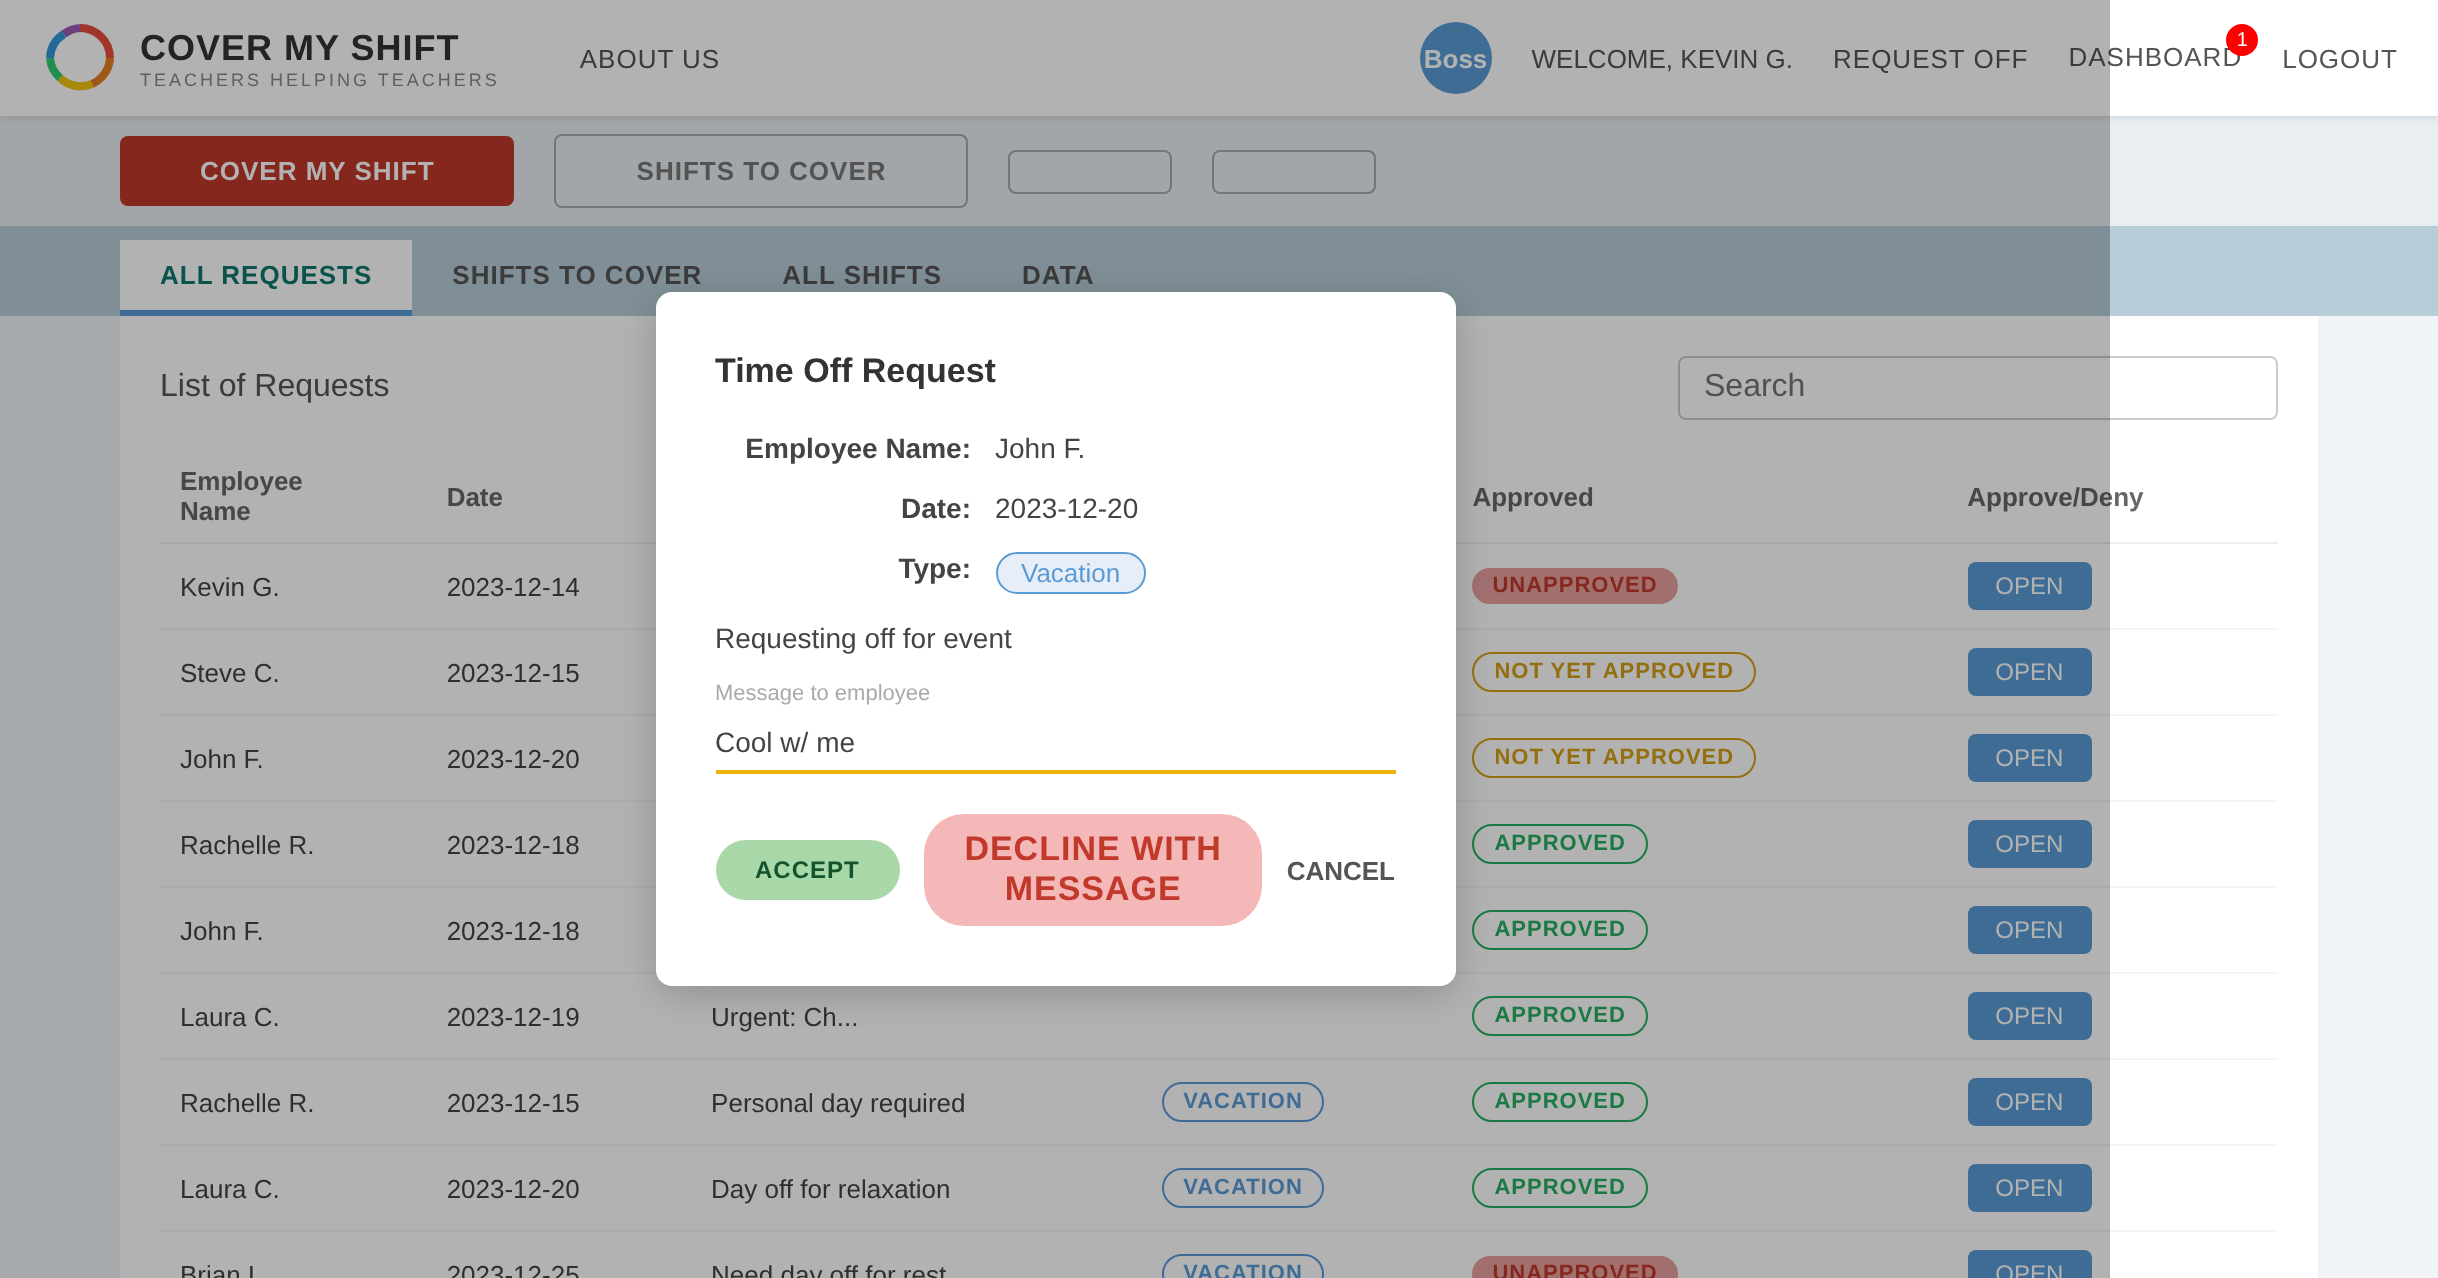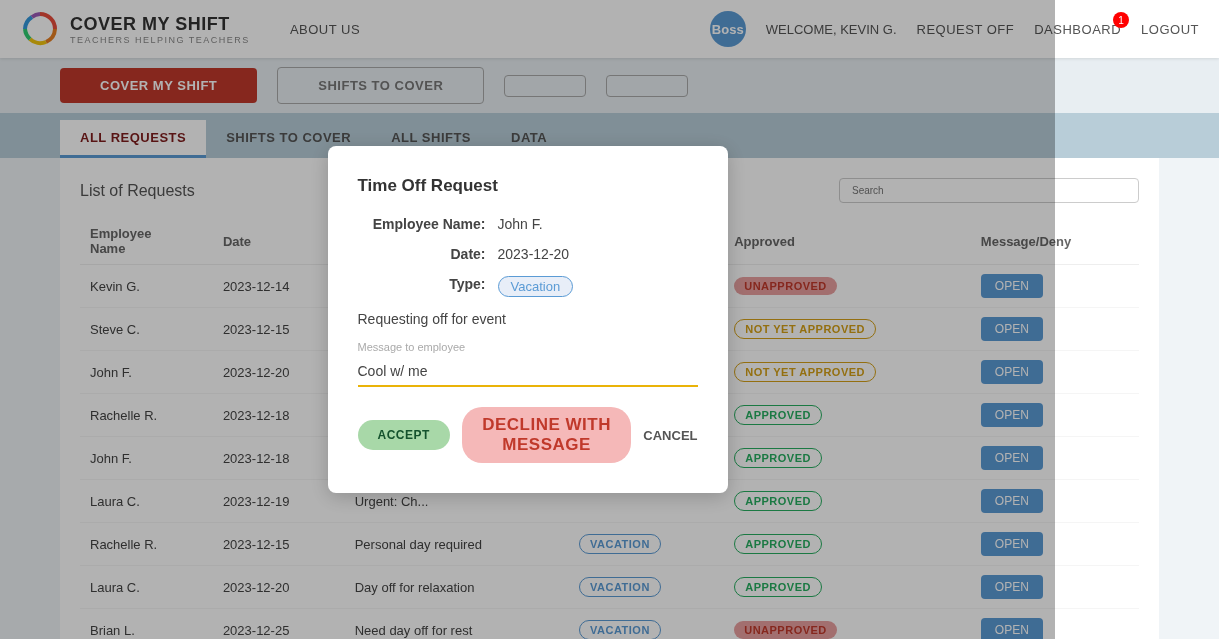--- a/index.html
+++ b/index.html
@@ -103,21 +103,21 @@
       padding: 10px 20px;
       font-size: 13px;
       font-weight: 600;
       color: #555;
       cursor: pointer;
       letter-spacing: 0.5px;
       border-bottom: 3px solid transparent;
     }
     .tab.active {
       background: #fff;
-      color: #7f1d1d;
+      color: #0f766e;
       border-bottom: 3px solid #5b9bd5;
     }
 
     
     .main-content {
       background: #fff;
       margin: 0 60px;
       padding: 20px;
       position: relative;
     }
@@ -125,21 +125,21 @@
       display: flex;
       justify-content: space-between;
       align-items: center;
       margin-bottom: 15px;
     }
     .list-title { font-size: 16px; color: #555; }
     .search-box {
       border: 1px solid #ccc;
       border-radius: 4px;
       padding: 6px 12px;
-      font-size: 10px;
+      font-size: 16px;
       width: 300px;
       color: #aaa;
       outline: none;
     }
 
     
     .req-table { width: 100%; border-collapse: collapse; font-size: 13px; }
     .req-table th {
       text-align: left;
       padding: 8px 10px;
@@ -328,21 +328,21 @@
     <input class="search-box" type="text" placeholder="Search" style="">
   </div>
   <table class="req-table">
     <thead>
       <tr>
         <th>Employee<br>Name</th>
         <th>Date</th>
         <th>Message</th>
         <th></th>
         <th>Approved</th>
-        <th>Message/Deny</th>
+        <th>Approve/Deny</th>
       </tr>
     </thead>
     <tbody id="table-body">
     <tr>
     <td>Kevin G.</td>
     <td>2023-12-14</td>
     <td></td>
     <td></td>
     <td><span class="badge badge-unapproved">UNAPPROVED</span></td>
     <td><button class="open-btn">OPEN</button></td>

